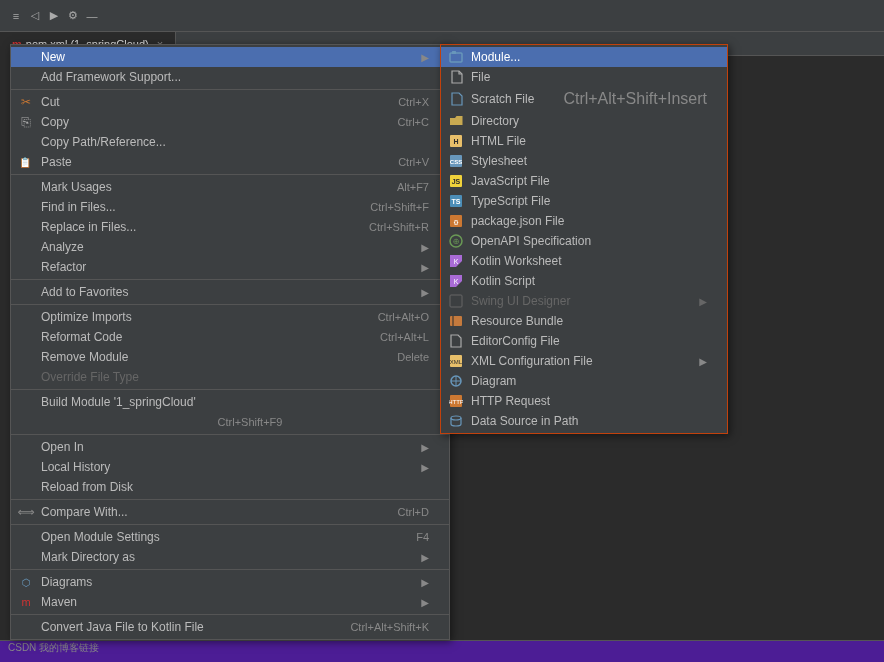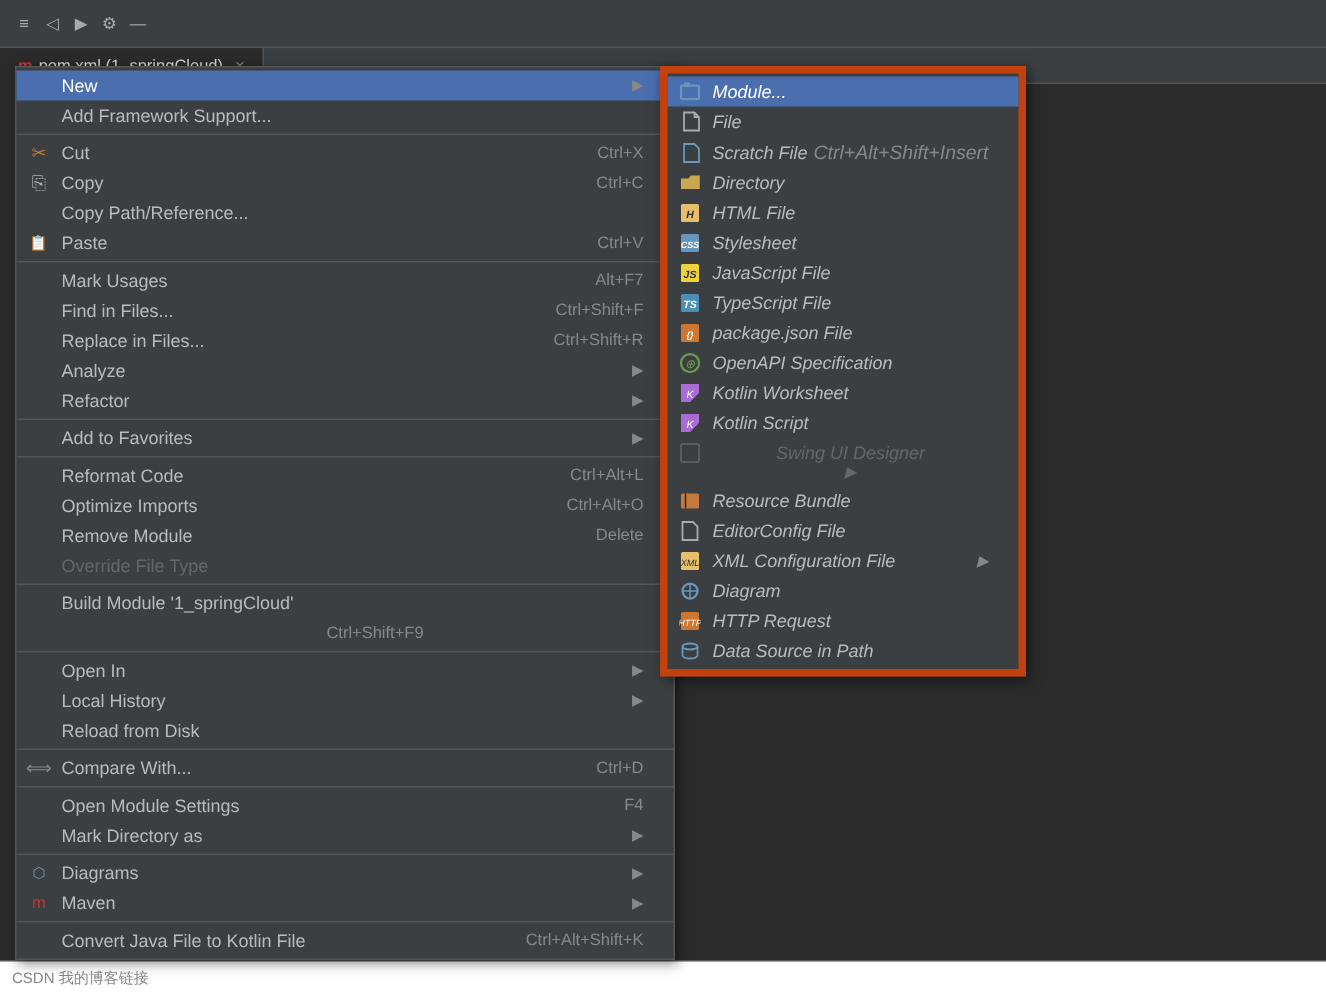--- a/index.html
+++ b/index.html
@@ -153,27 +153,26 @@
 
     .menu-label {
       flex: 1;
     }
 
     
     .context-menu-right {
       position: absolute;
       top: 44px;
       left: 440px;
-      width: 244px;
+      width: 288px;
       background: #3c3f41;
-      border: 5px solid #c2410c;
+      border: 1px solid #c2410c;
       box-shadow: 2px 2px 8px rgba(0,0,0,0.5);
       z-index: 101;
       padding: 2px 0;
-      font-style: italic;
     }
 
     .submenu-item {
       padding: 3px 20px 3px 30px;
       display: flex;
       align-items: center;
       justify-content: space-between;
       color: #bbb;
       font-size: 12px;
       cursor: default;
@@ -181,21 +180,20 @@
       position: relative;
     }
 
     .submenu-item.highlighted {
       background: #4b6eaf;
       color: #fff;
     }
 
     .submenu-item.disabled {
       color: #666;
-      flex-direction: column;
     }
 
     .submenu-item .icon-area {
       position: absolute;
       left: 6px;
       width: 18px;
       display: flex;
       align-items: center;
       justify-content: center;
     }
@@ -205,24 +203,24 @@
       font-size: 10px;
     }
 
     
     .status-bar {
       position: absolute;
       bottom: 0;
       left: 0;
       right: 0;
       height: 22px;
-      background: #ffffff;
+      background: #4c1d95;
       border-top: 1px solid #555;
       display: flex;
-      align-items: center;
+      align-items: flex-start;
       padding: 0 8px;
       font-size: 11px;
       color: #aaa;
       gap: 8px;
     }
   </style>
 </head>
 <body>
 
 <div class="toolbar">
@@ -334,28 +332,28 @@
   <div class="menu-item">
     <span class="icon-area"></span>
     <span class="menu-label">Add to Favorites</span>
     <span class="arrow">▶</span>
   </div>
 
   <div class="menu-separator"></div>
 
   <div class="menu-item">
     <span class="icon-area"></span>
+    <span class="menu-label">Optimize Imports</span>
+    <span class="shortcut">Ctrl+Alt+O</span>
+  </div>
+
+  <div class="menu-item">
+    <span class="icon-area"></span>
     <span class="menu-label">Reformat Code</span>
     <span class="shortcut">Ctrl+Alt+L</span>
-  </div>
-
-  <div class="menu-item">
-    <span class="icon-area"></span>
-    <span class="menu-label">Optimize Imports</span>
-    <span class="shortcut">Ctrl+Alt+O</span>
   </div>
 
   <div class="menu-item">
     <span class="icon-area"></span>
     <span class="menu-label">Remove Module</span>
     <span class="shortcut">Delete</span>
   </div>
 
   <div class="menu-item disabled">
     <span class="icon-area"></span>
@@ -461,21 +459,21 @@
     <span class="menu-label">File</span>
   </div>
 
   <div class="submenu-item">
     <span class="icon-area">
       <svg width="13" height="14" viewBox="0 0 13 14">
           <path d="M2 1 h7 l3 3 v9 H2 z" fill="none" stroke="#6897bb" stroke-width="1.2"></path>
         </svg>
     </span>
     <span class="menu-label">Scratch File</span>
-    <span class="shortcut" style="color:#888; font-size:13px; margin-left:0;">Ctrl+Alt+Shift+Insert</span>
+    <span class="shortcut" style="color:#888; font-size:16px; margin-left:0;">Ctrl+Alt+Shift+Insert</span>
   </div>
 
   <div class="submenu-item">
     <span class="icon-area">
       <svg width="14" height="12" viewBox="0 0 14 12">
           <path d="M1 3 h5 l1.5-2 h6 v9 H1 z" fill="#c8a951"></path>
         </svg>
     </span>
     <span class="menu-label">Directory</span>
   </div>

